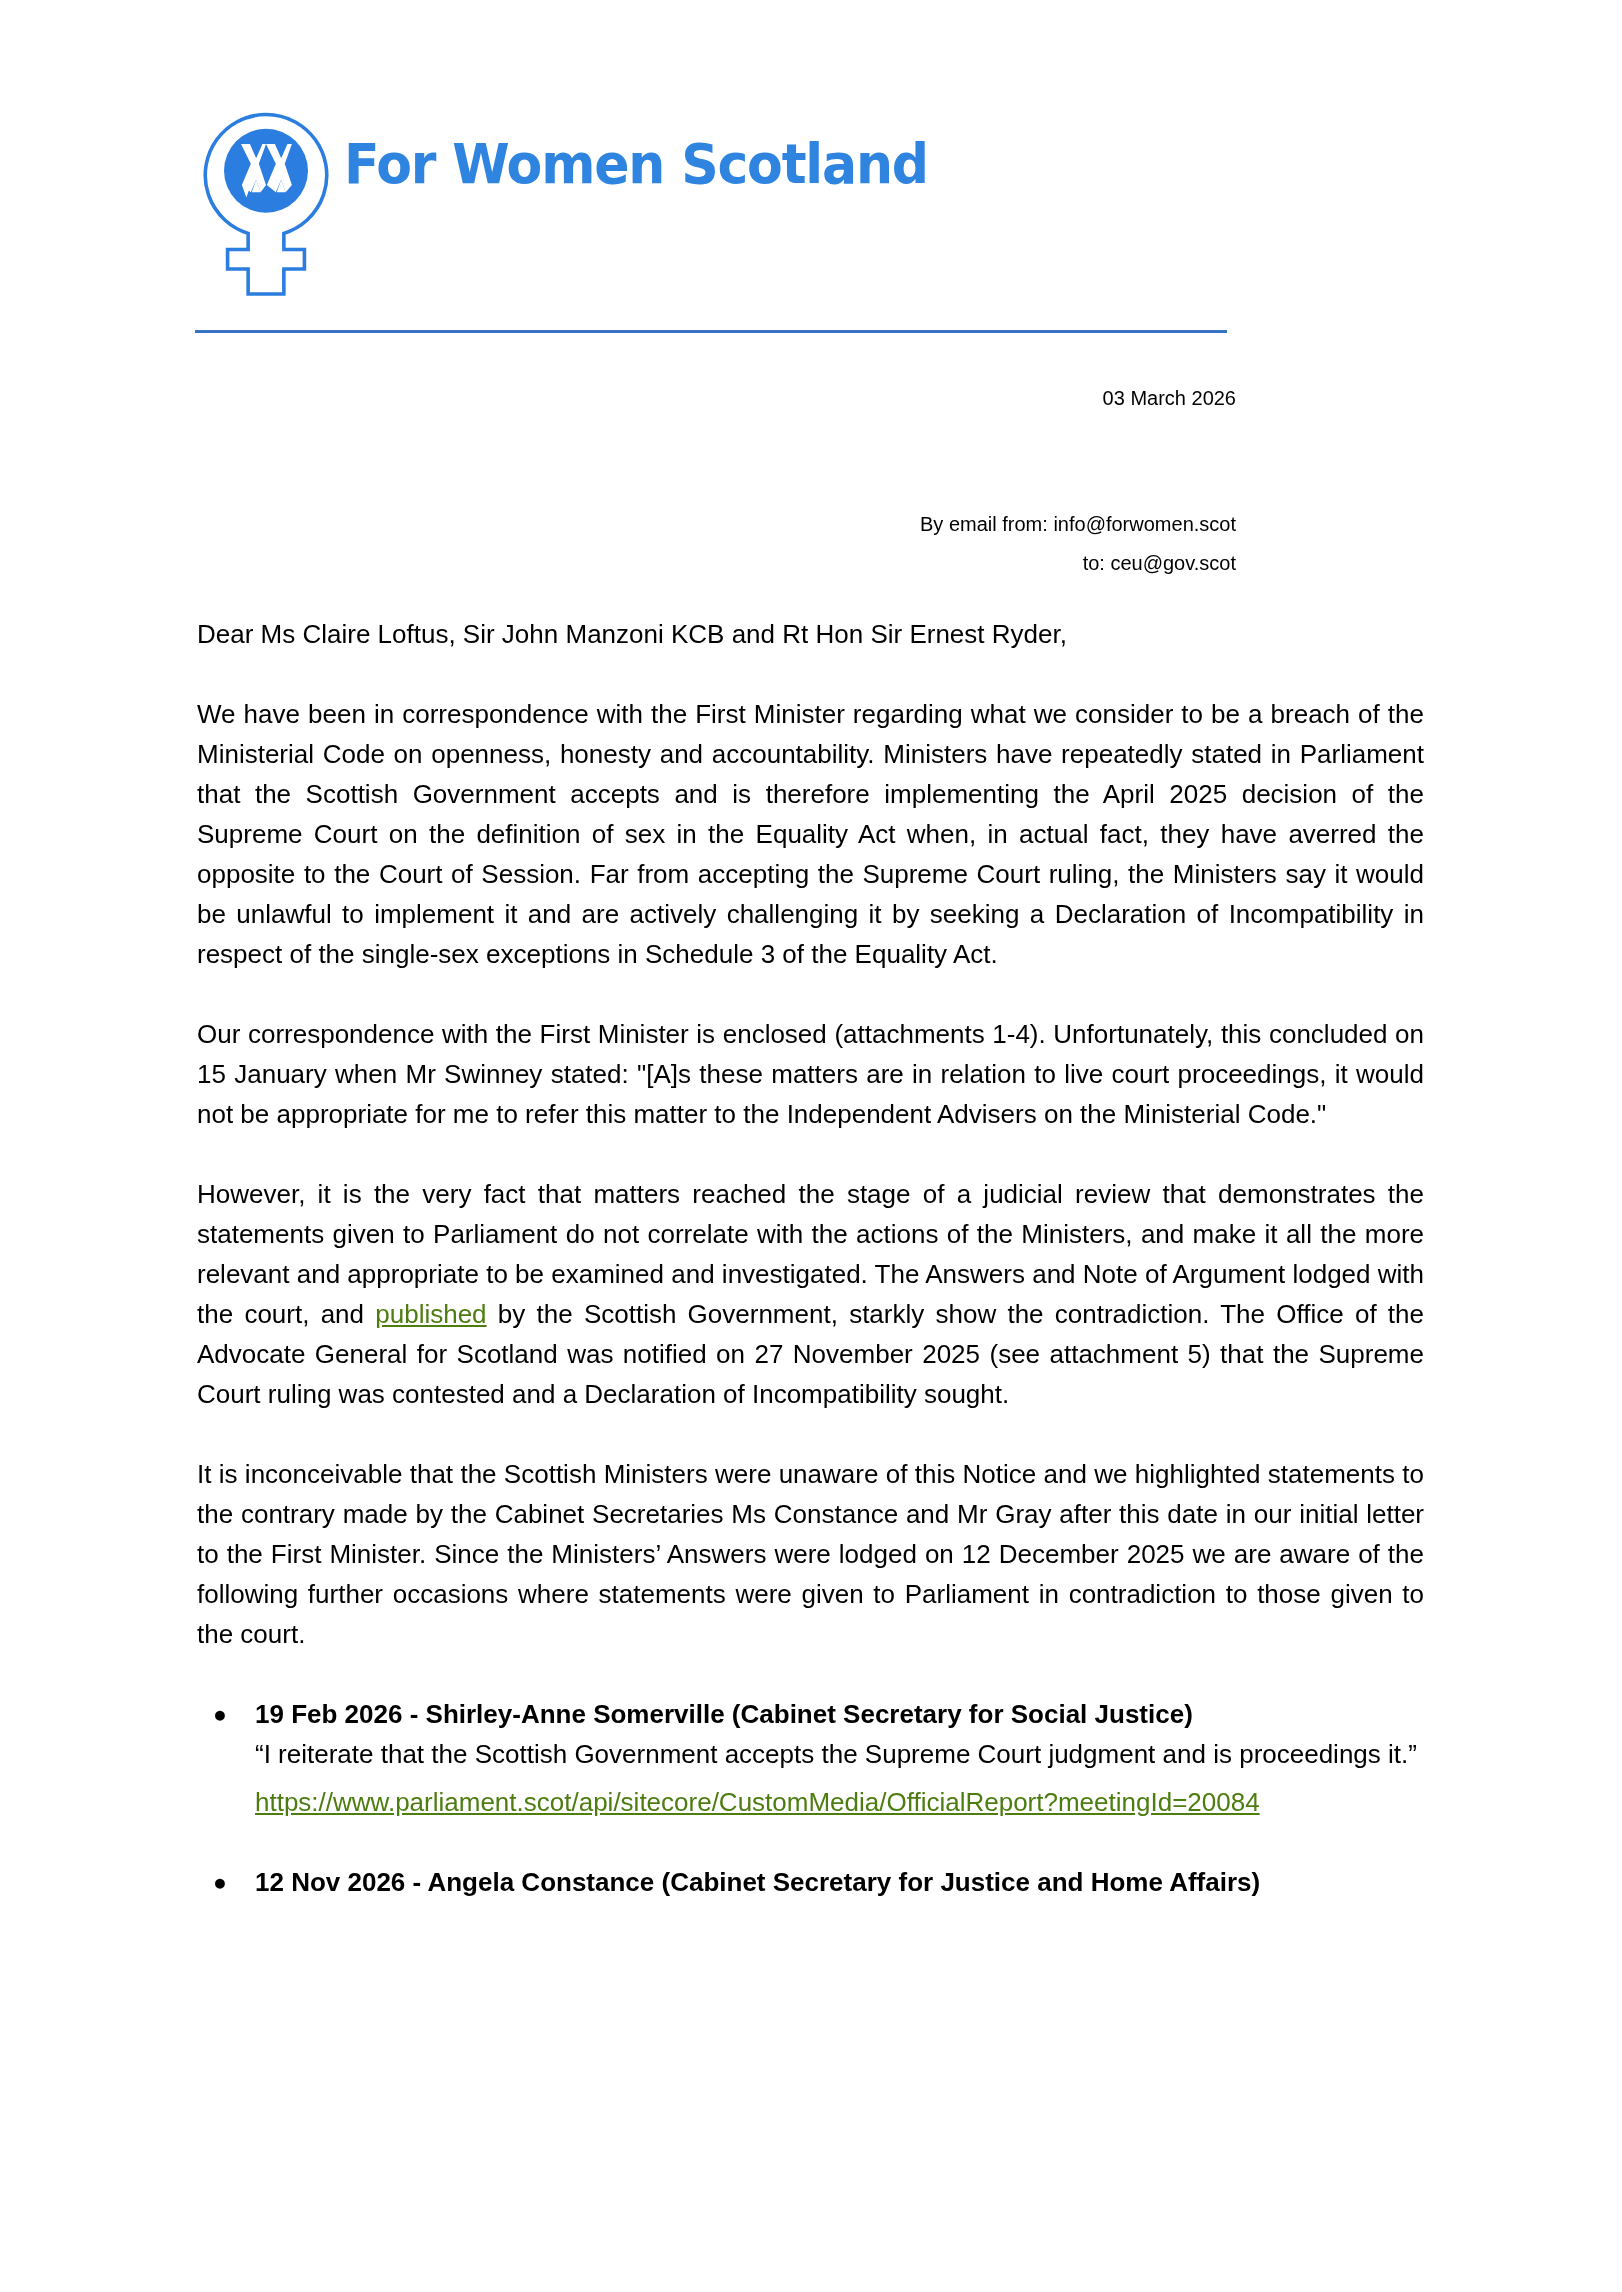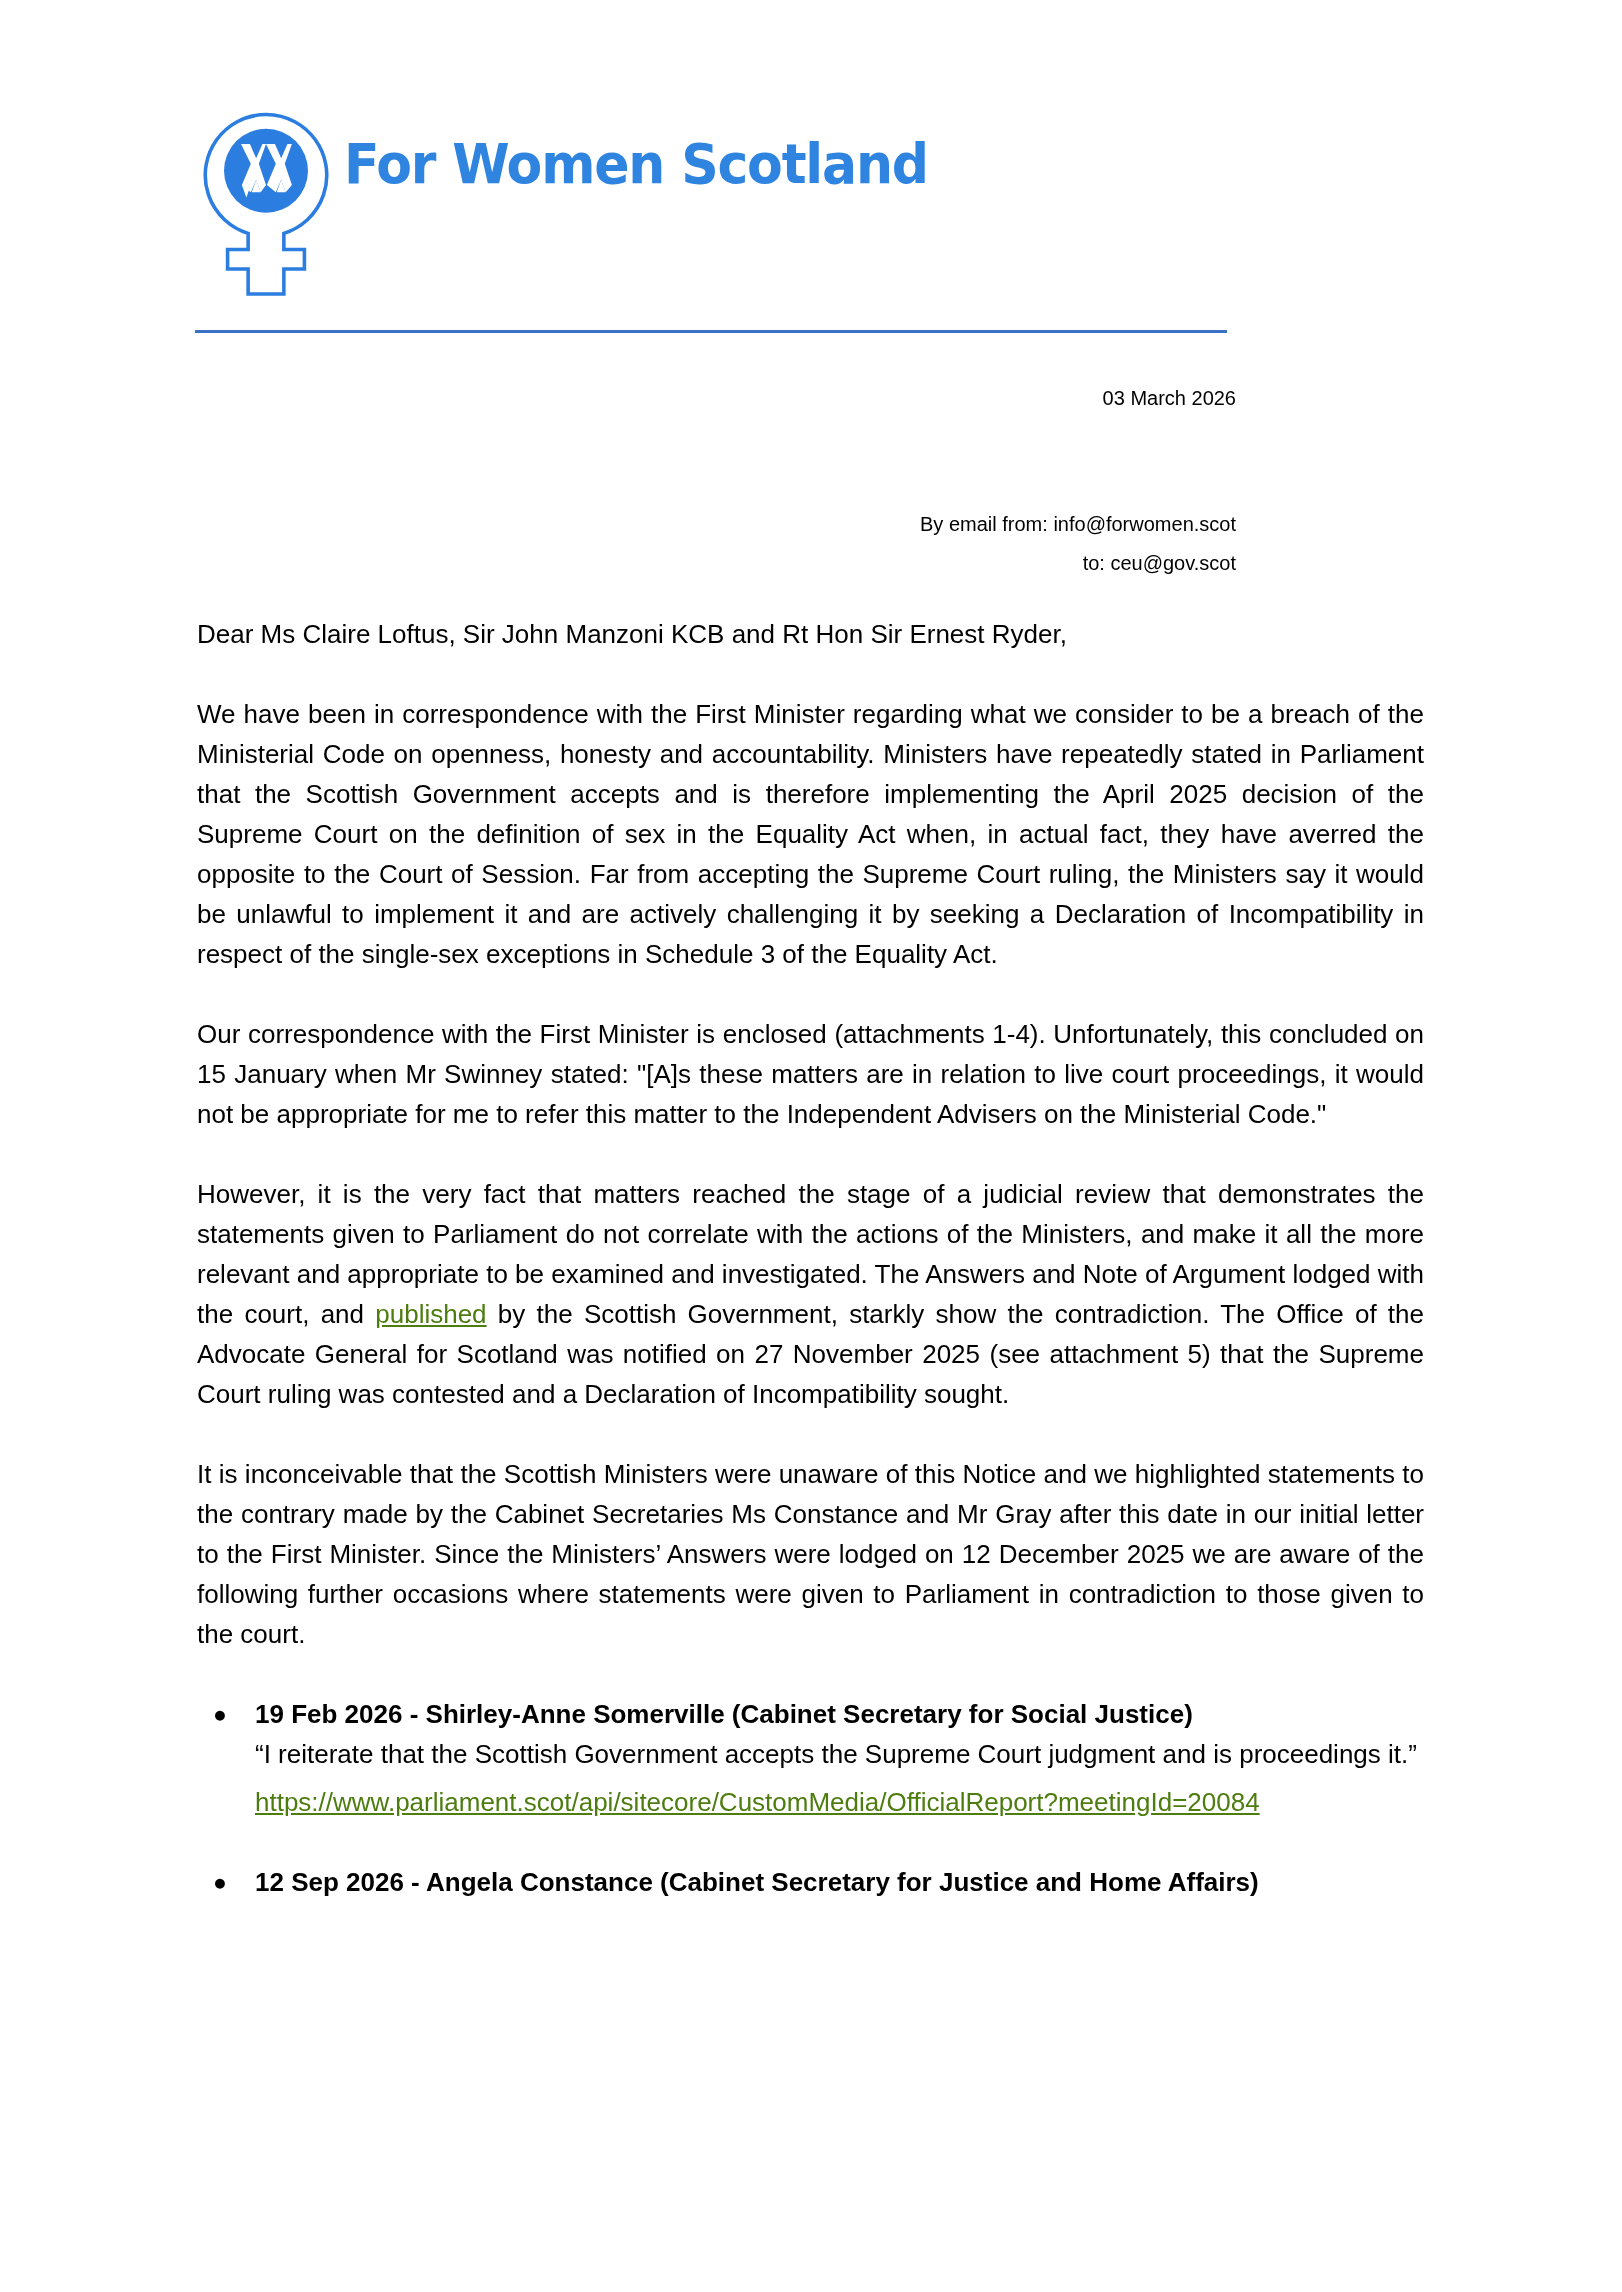--- a/index.html
+++ b/index.html
@@ -72,18 +72,18 @@
 
     <ul class="items">
       <li>
         <span class="bullet">●</span>
         <span class="item-head">19 Feb 2026 - Shirley-Anne Somerville (Cabinet Secretary for Social Justice)</span>
         <span class="item-quote">“I reiterate that the Scottish Government accepts the Supreme Court judgment and is proceedings it.”</span>
         <a class="link item-url" href="#">https://www.parliament.scot/api/sitecore/CustomMedia/OfficialReport?meetingId=20084</a>
       </li>
       <li>
         <span class="bullet">●</span>
-        <span class="item-head">12 Sep 2026 - Angela Constance (Cabinet Secretary for Justice and Home Affairs)</span>
+        <span class="item-head">12 Nov 2026 - Angela Constance (Cabinet Secretary for Justice and Home Affairs)</span>
       </li>
     </ul>
   </div>
 </div>
 
 
 </body></html>

